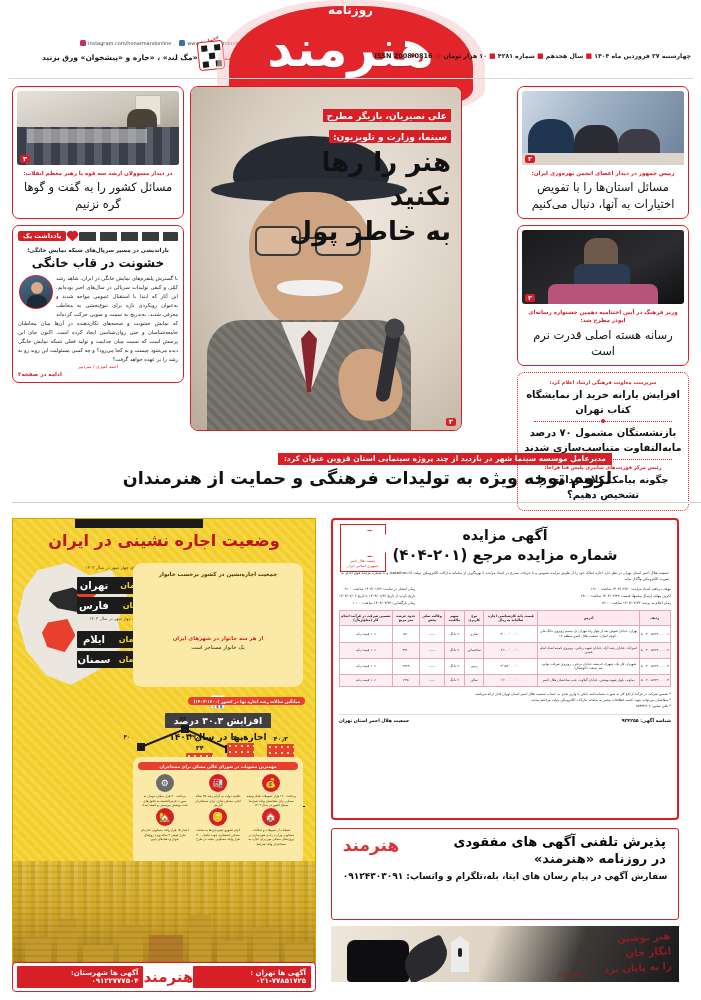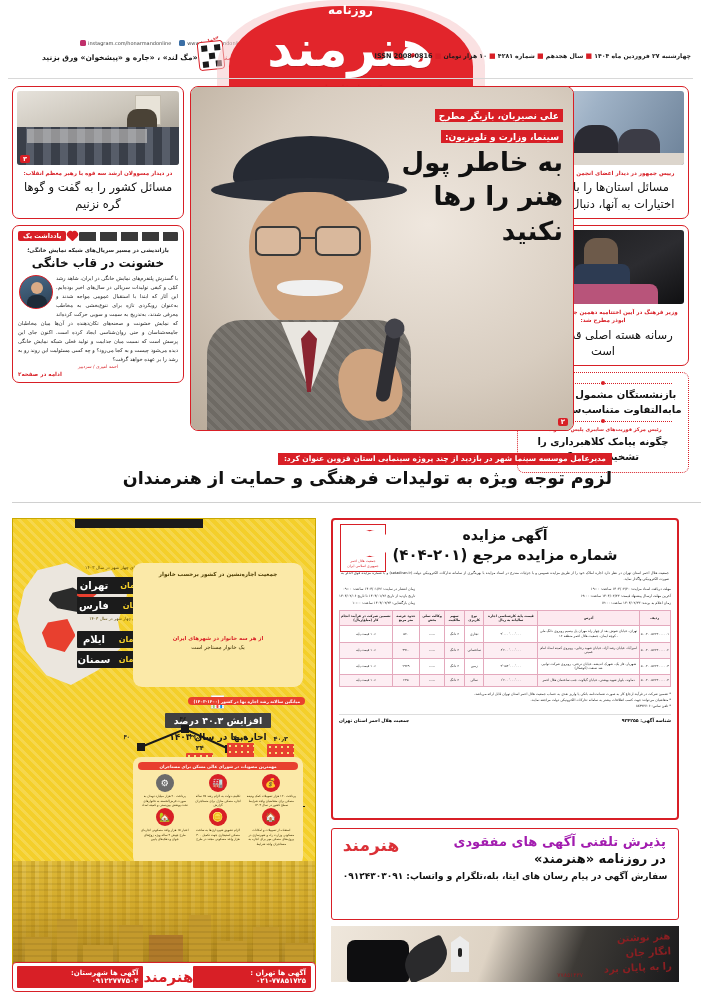--- a/index.html
+++ b/index.html
@@ -94,21 +94,21 @@
   .ed-title { font-size:12px; font-weight:bold; color:#111; text-align:center; direction:rtl; margin-bottom:4px; }
   .ed-body { font-size:5.2px; color:#222; direction:rtl; text-align:justify; line-height:1.72; }
   .ed-avatar { float:left; width:34px; height:34px; border-radius:50%; margin:1px 3px 2px 1px;
       background:linear-gradient(160deg,#4a6d8c,#2b3f52); border:1.6px solid #d81f26; position:relative; overflow:hidden;}
   .ed-avatar::after{content:"";position:absolute;bottom:0;left:7px;width:20px;height:13px;background:#1d2b38;border-radius:8px 8px 0 0;}
   .ed-avatar::before{content:"";position:absolute;top:6px;left:11px;width:12px;height:12px;background:#d9ab86;border-radius:50%;}
   .ed-avatar-name { clear:left; font-size:4.6px; color:#d81f26; text-align:center; direction:rtl; }
   .ed-more { font-size:5.6px; color:#d81f26; font-weight:bold; text-align:left; direction:rtl; margin-top:2px; }
 
   
-  .main-story { position:absolute; top:86px; left:190px; width:384px; height:345px;
+  .main-story { position:absolute; top:86px; left:190px; width:272px; height:345px;
       border:1.8px solid #d81f26; border-radius:8px; overflow:hidden; background:#efe9e3; }
   .ms-photo { position:absolute; inset:0; background:
       radial-gradient(ellipse at 62% 40%, #efe7de 0%, #d8cdc0 55%, #b9ab9a 100%); }
   .ms-kicker { position:absolute; top:16px; right:10px; width:160px; text-align:right; direction:rtl; }
   .ms-kicker span { background:#d81f26; color:#fff; font-size:9px; font-weight:bold; padding:1.5px 4px;
       line-height:1.9; box-decoration-break:clone; -webkit-box-decoration-break:clone; }
   .ms-title { position:absolute; top:58px; right:10px; width:180px; text-align:right; direction:rtl;
       font-size:26px; font-weight:bold; color:#111; line-height:1.32; letter-spacing:-0.5px; }
   .ms-badge { position:absolute; bottom:4px; right:5px; background:#d81f26; color:#fff; font-size:7px;
       font-weight:bold; padding:0 3px; border-radius:2px;}
@@ -176,21 +176,21 @@
   table.t-tab tr:nth-child(even) td { background:#fdeef3; }
   .t-foot { font-size:3.4px; color:#222; direction:rtl; line-height:1.8; margin-top:4px; text-align:right; }
   .t-sign { display:flex; justify-content:space-between; font-size:4.6px; font-weight:bold; direction:rtl;
       margin-top:5px; border-top:.8px solid #ddd; padding-top:3px; }
 
   
   .lostads { position:absolute; top:828px; right:22px; width:348px; height:92px; border:1.6px solid #d81f26;
       border-radius:3px; background:#fff; padding:5px 8px; }
   .la-logo { position:absolute; top:6px; left:10px; width:58px; height:30px; color:#d81f26; font-size:17px;
       font-weight:bold; direction:rtl; text-align:center; opacity:.92;}
-  .la-l1 { text-align:right; font-size:13px; font-weight:bold; color:#a21caf; direction:rtl; padding-right:4px; }
+  .la-l1 { text-align:right; font-size:13px; font-weight:bold; color:#000000; direction:rtl; padding-right:4px; }
   .la-l2 { text-align:right; font-size:13px; font-weight:bold; color:#111; direction:rtl; padding-right:4px;
       margin-top:2px;}
   .la-phone { text-align:center; font-size:9.5px; font-weight:bold; color:#111; direction:rtl; margin-top:7px; }
   .la-order { text-align:center; font-size:9px; font-weight:bold; color:#111; direction:rtl; margin-top:5px; }
 
   
   .artad { position:absolute; top:926px; right:22px; width:348px; height:56px;
       background:linear-gradient(110deg,#efe7dc 0%,#ded3c4 45%,#3d3a36 70%,#1a1a1c 100%); overflow:hidden;}
   .artad .calig { position:absolute; top:4px; right:8px; font-size:10px; color:#8a1f22; direction:rtl;
       font-weight:bold; line-height:1.5; transform:rotate(-3deg);}
@@ -383,20 +383,24 @@
         <i style="position:absolute;top:8px;left:62px;width:34px;height:38px;background:#6d5a4a;border-radius:12px 12px 10px 10px"></i>
         <i style="position:absolute;top:34px;left:52px;width:56px;height:26px;background:#2d3b52;border-radius:8px 8px 0 0"></i>
         <i style="position:absolute;bottom:0;left:26px;width:110px;height:20px;background:#b8547a;border-radius:8px 8px 0 0"></i>
         <span class="nb-badge">۲</span>
       </div>
       <div class="nb-kicker">وزیر فرهنگ در آیین اختتامیه دهمین جشنواره رسانه‌ای ابوذر مطرح شد:</div>
       <div class="nb-title">رسانه هسته اصلی قدرت نرم است</div>
     </div>
 
     <div class="dotbox">
+      <div>
+        <div class="dot-kicker">سرپرست معاونت فرهنگی ارشاد اعلام کرد:</div>
+        <div class="dot-title">افزایش یارانه خرید از نمایشگاه کتاب تهران</div>
+      </div>
       <div class="dot-sep"></div>
       <div>
         <div class="dot-title">بازنشستگان مشمول ۷۰ درصد مابه‌التفاوت متناسب‌سازی شدند</div>
       </div>
       <div class="dot-sep"></div>
       <div>
         <div class="dot-kicker">رئیس مرکز فوریت‌های سایبری پلیس فتا فراجا:</div>
         <div class="dot-title">چگونه پیامک کلاهبرداری را تشخیص دهیم؟</div>
       </div>
     </div>
@@ -449,22 +453,22 @@
           <i class="p-tie"></i>
         <i class="p-hand"></i>
           <i class="p-mic"></i>
       </div>
     </div>
     <div class="ms-kicker">
       <span>علی نصیریان، بازیگر مطرح</span><br>
       <span>سینما، وزارت و تلویزیون:</span>
     </div>
     <div class="ms-title">
+      <div>هنر را رها نکنید</div>
       <div>به خاطر پول</div>
-      <div>هنر را رها نکنید</div>
     </div>
     <span class="ms-badge">۲</span>
   </div>
 
   <div class="second-head">
     <span class="sh-kicker">مدیرعامل موسسه سینما شهر در بازدید از چند پروژه سینمایی استان قزوین عنوان کرد:</span>
     <div class="sh-title">لزوم توجه ویژه به تولیدات فرهنگی و حمایت از هنرمندان</div>
     <div class="sh-rule"></div>
   </div>
 
@@ -576,20 +580,21 @@
     </div>
     <i class="inkwell"></i>
     <i class="feather"></i>
     <i class="pen"></i>
     <div class="phone">۷۷۸۵۱۴۳۷</div>
   </div>
 
   <div class="info">
     <div class="info-stripes"></div>
     <div class="info-topbar"></div>
+    <div class="info-title">وضعیت اجاره نشینی در ایران</div>
 
     <div class="iran-map">
       <i class="map-body"></i>
       <i class="map-hl1"></i>
       <i class="map-hl2"></i>
       <i class="map-hl3"></i>
     </div>
 
     <div class="rent-head">بیشترین هزینه سالانه اجاره بهای چهار شهر در سال ۱۴۰۳</div>
     <div class="rent-row" style="top:58px">

